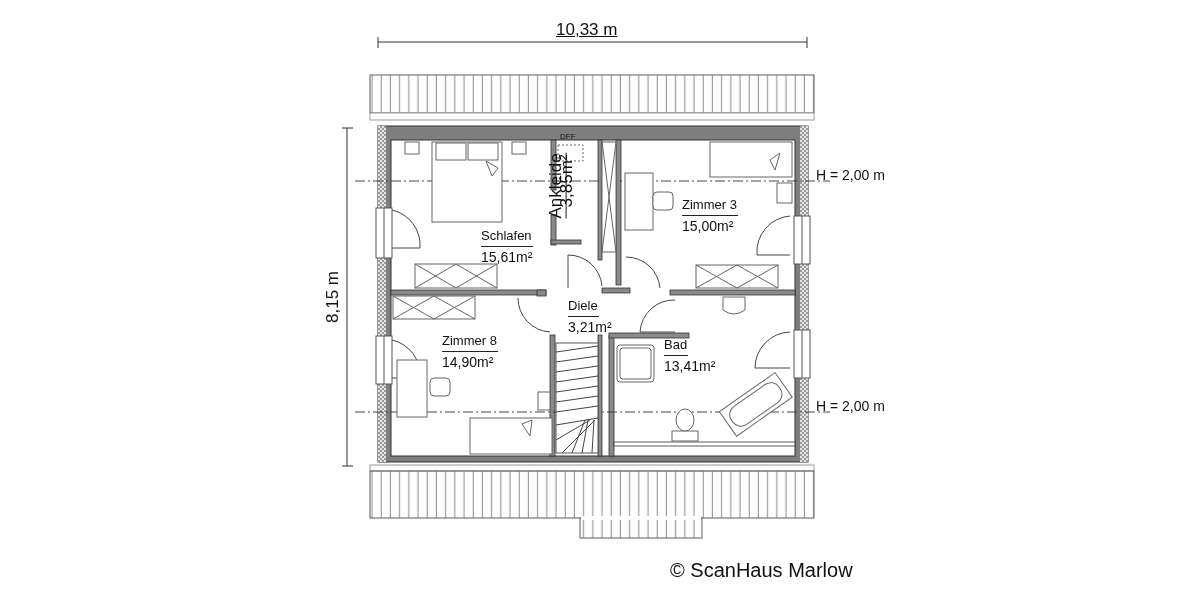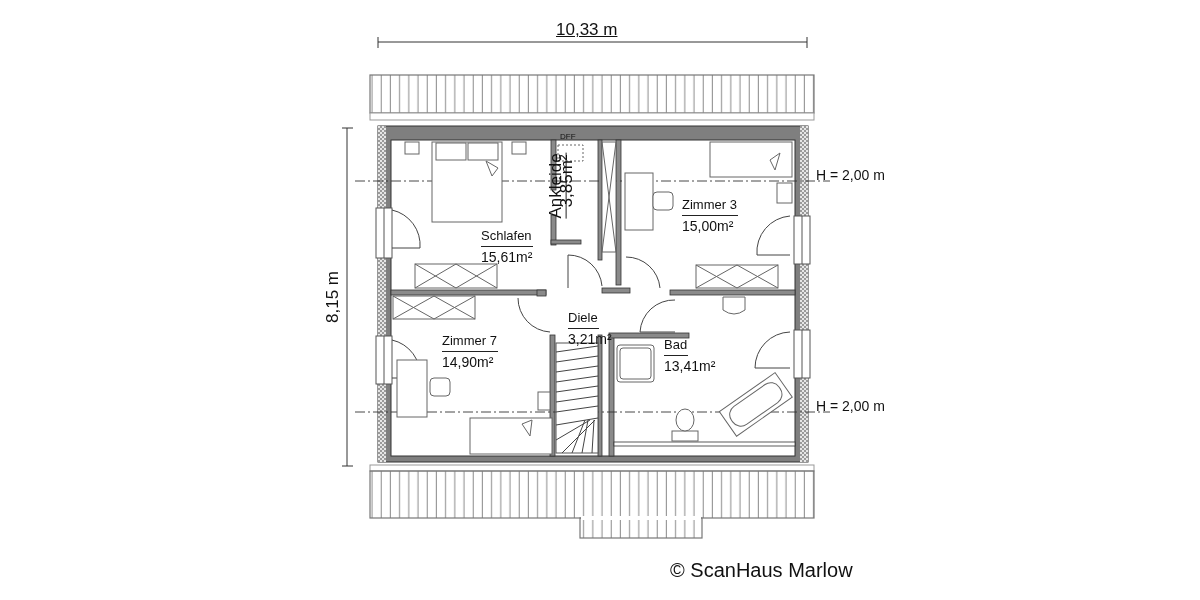--- a/index.html
+++ b/index.html
@@ -193,27 +193,27 @@
   <span style="position:absolute;left:7px;top:1px;font-size:8px;">DFF</span>
   <span class="room-name" style="position:absolute;left:-30px;top:44px;transform:rotate(-90deg);font-size:17px;">Ankleide</span>
   <span style="position:absolute;left:-12px;top:40px;transform:rotate(-90deg);font-size:17px;">3,85m²</span>
 </div>
 
 <div class="room lbl" style="left:682px;top:195px;">
   <span class="room-name">Zimmer 3</span>
   <span class="room-area">15,00m²</span>
 </div>
 
-<div class="room lbl" style="left:568px;top:308px;">
+<div class="room lbl" style="left:568px;top:296px;">
   <span class="room-name">Diele</span>
   <span class="room-area">3,21m²</span>
 </div>
 
 <div class="room lbl" style="left:442px;top:331px;">
-  <span class="room-name">Zimmer 7</span>
+  <span class="room-name">Zimmer 8</span>
   <span class="room-area">14,90m²</span>
 </div>
 
 <div class="room lbl" style="left:664px;top:335px;">
   <span class="room-name">Bad</span>
   <span class="room-area">13,41m²</span>
 </div>
 
 <div class="copyright" style="left:670px;top:559px;">© ScanHaus Marlow</div>
 

